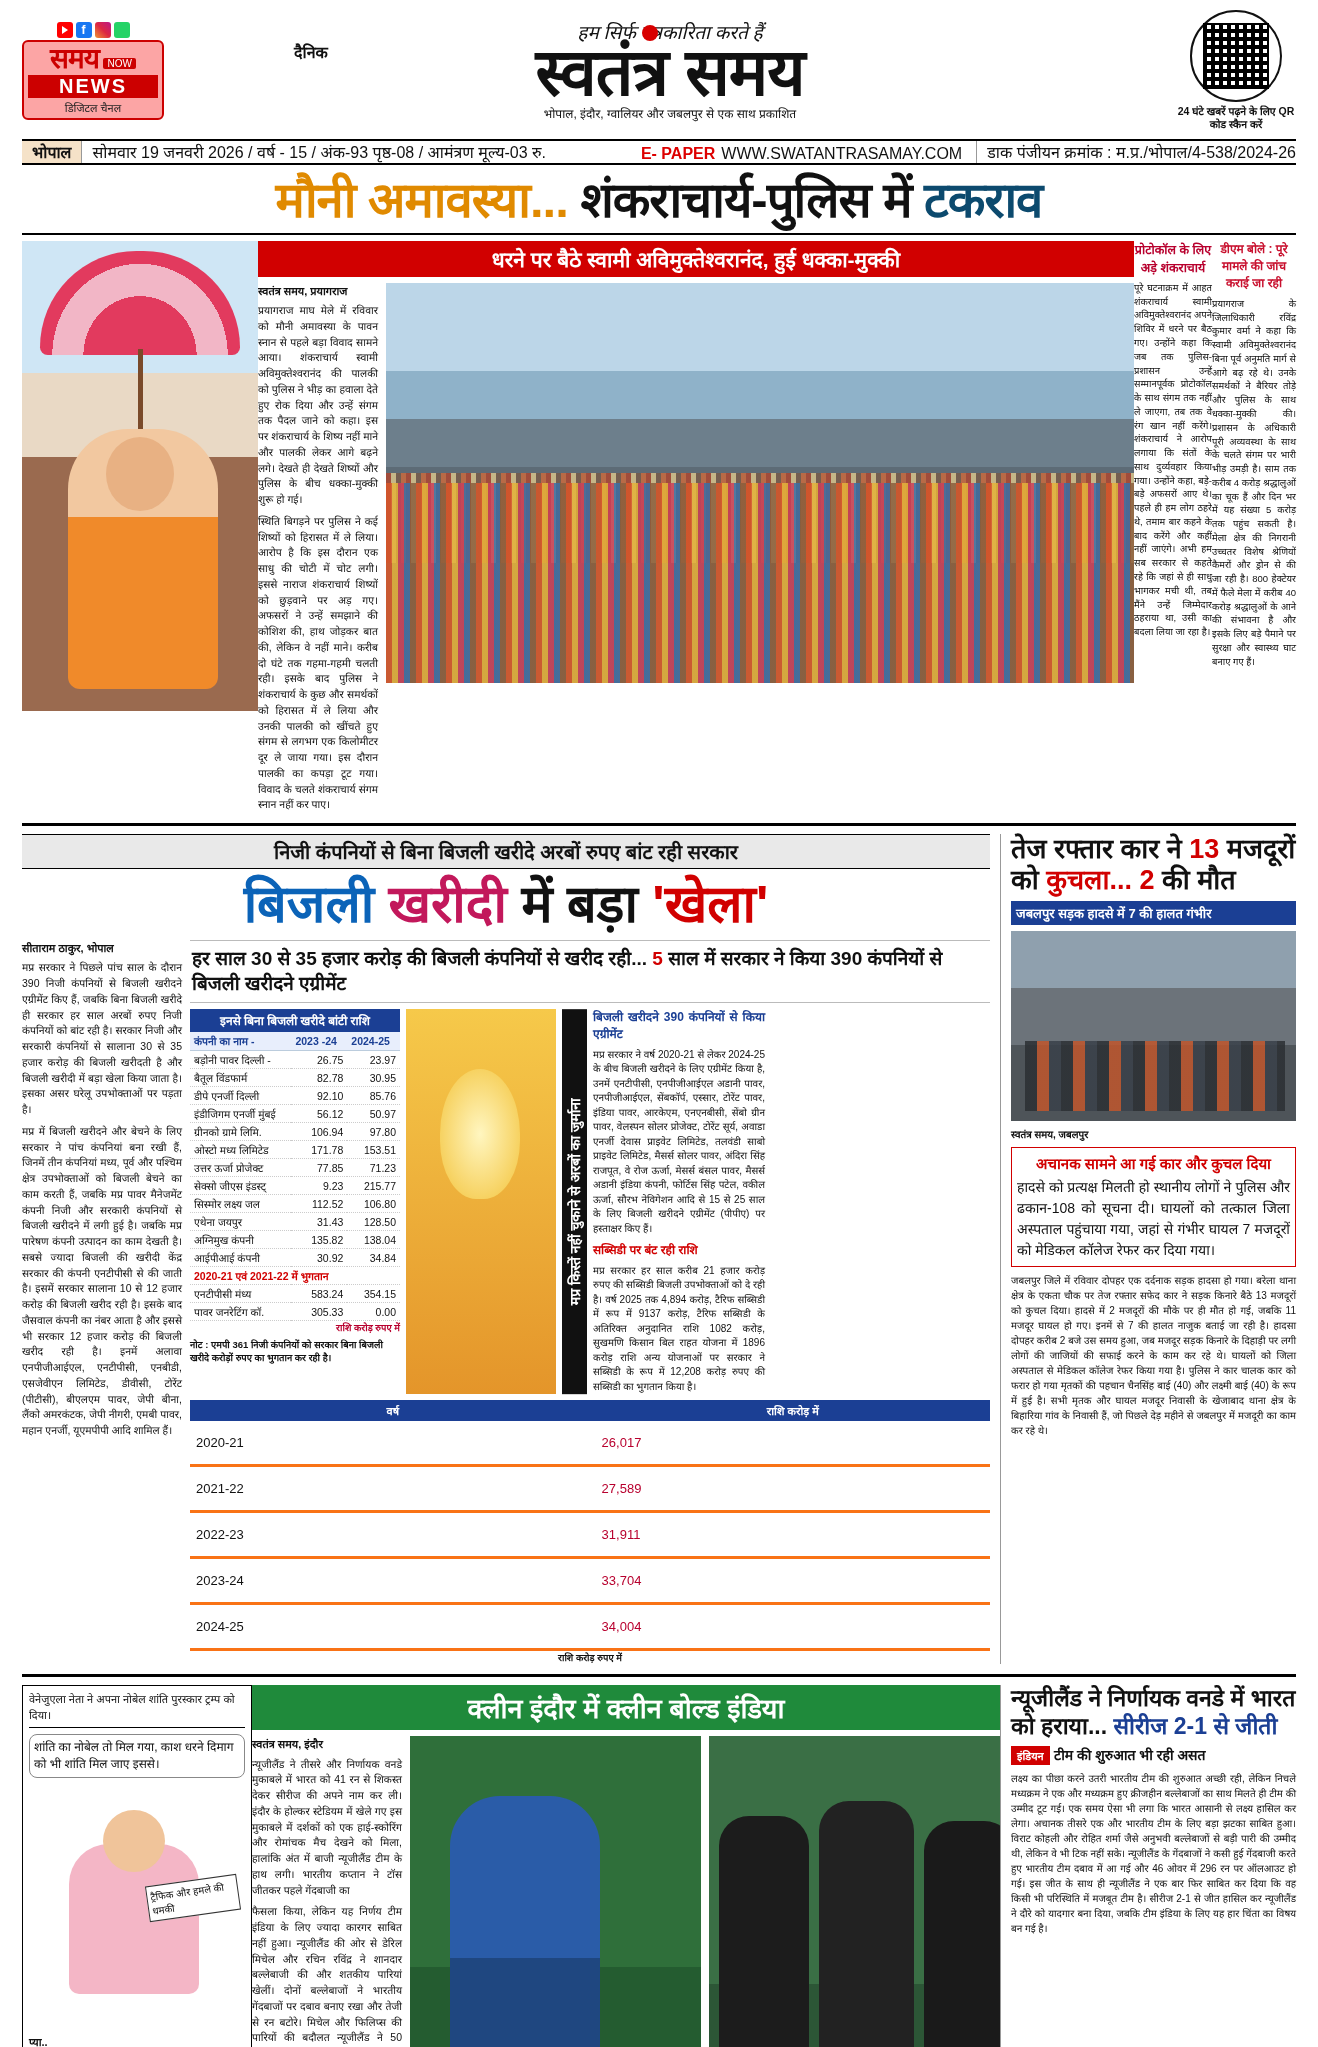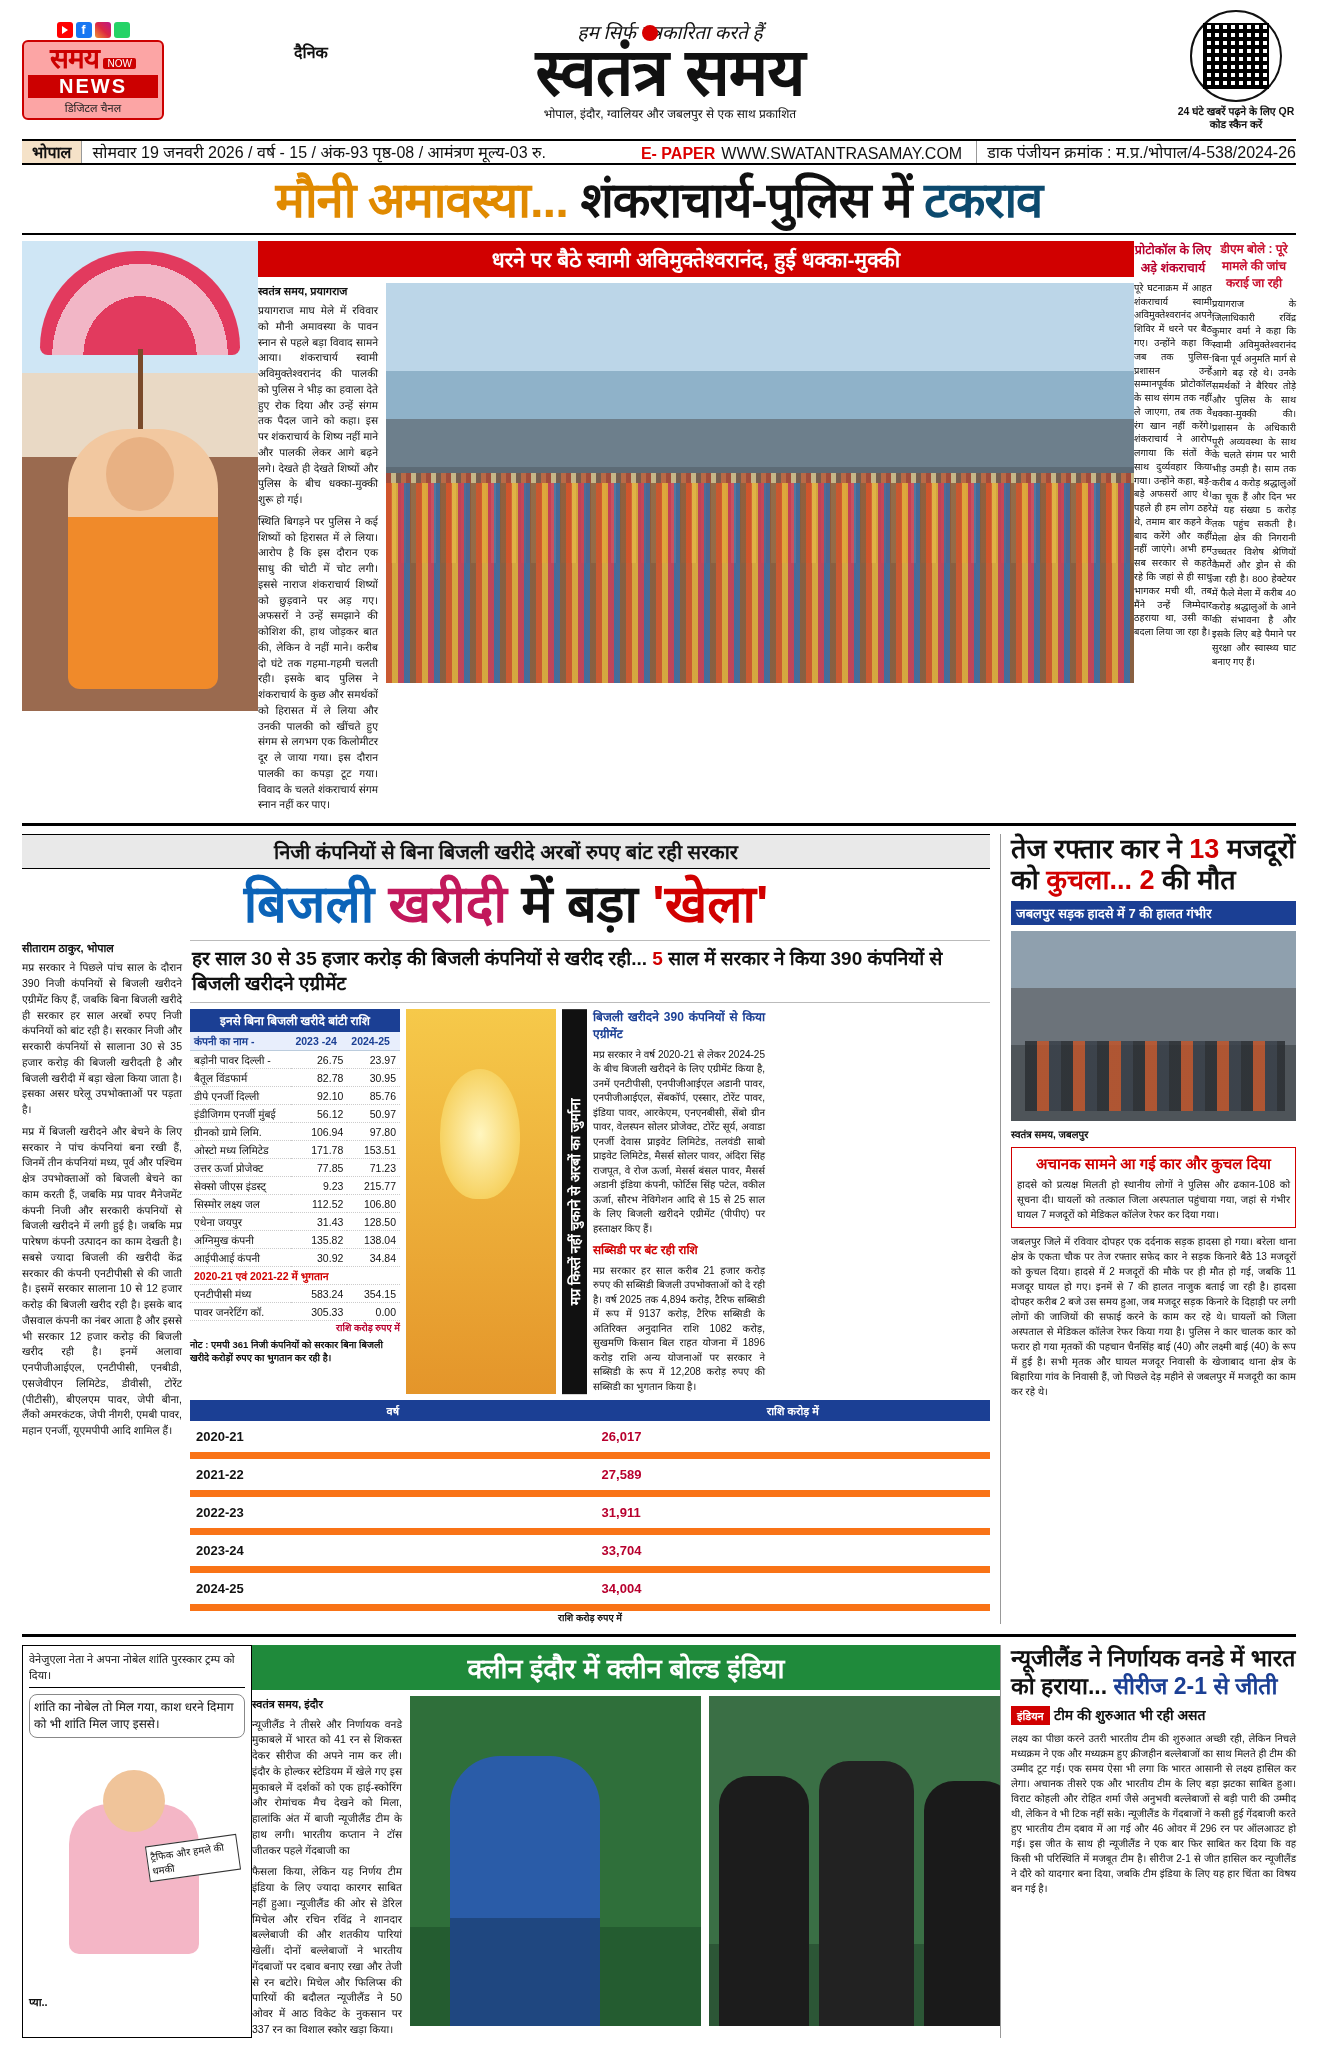--- a/index.html
+++ b/index.html
@@ -101,37 +101,37 @@
   .tbl caption { background:#1b3f94; color:#fff; font-size:12px; font-weight:bold; padding:3px; }
   .tbl th { background:#e8eefc; font-size:10.5px; padding:2px 4px; text-align:left; color:#1b3f94; border-bottom:1px solid #bcd; }
   .tbl td { padding:1.5px 4px; border-bottom:1px dotted #ccc; }
   .tbl td.n { text-align:right; }
   .tbl tr.hl td { color:#d10000; font-weight:bold; }
   .note { font-size:9.5px; font-weight:bold; margin-top:4px; line-height:1.4;}
   .pylon { width:150px; flex:0 0 150px; background:linear-gradient(#f6c94a,#e4952a); position:relative; }
   .bulb { position:absolute; left:34px; top:60px; width:80px; height:130px; background:radial-gradient(#fff6c0,#f3c33a); border-radius:50% 50% 45% 45%; }
   .yr-tbl { width:100%; border-collapse:collapse; font-size:13px; margin-top:6px;}
   .yr-tbl th { background:#1b3f94; color:#fff; font-size:11px; padding:3px; }
-  .yr-tbl td { padding:8px 6px; border-bottom:7px solid #f97316; font-weight:bold; }
+  .yr-tbl td { padding:14px 6px; border-bottom:3px solid #f97316; font-weight:normal; }
   .yr-tbl td.amt { color:#b8002e; text-align:left; }
   .vert-strip { writing-mode:vertical-rl; transform:rotate(180deg); background:#111; color:#fff; font-size:14px; font-weight:bold; padding:6px 3px; text-align:center;}
   .rcol { width:172px; flex:0 0 172px; font-size:10px; line-height:1.45; text-align:justify;}
   .rcol h5 { font-size:12px; margin:0 0 4px; color:#1b3f94; }
   .rcol h5.red { color:#d10000; }
 
   
   .hl-red { font-size:27px; font-weight:bold; line-height:1.15; }
   .hl-red .r { color:#d10000; }
   .subhl { background:#1b3f94; color:#fff; font-size:13px; font-weight:bold; padding:3px 5px; margin-top:5px;}
   .ph-accident { height:190px; background:linear-gradient(#8fa0ae 0 30%, #6c737a 30% 60%, #4e5459 60% 100%); position:relative; margin-top:6px;}
   .ph-accident:after{content:"";position:absolute;left:14px;bottom:10px;width:260px;height:70px;background:repeating-linear-gradient(90deg,#2b2f33 0 12px,#c0562c 12px 24px,#394049 24px 36px);opacity:.85;}
   .small-by { font-size:10px; font-weight:bold; margin-top:6px; }
   .box-red { border:1px solid #d10000; padding:5px; margin-top:6px;}
   .box-red h5 { color:#d10000; font-size:15px; margin:0 0 4px; text-align:center;}
-  .box-red p { font-size:10px; line-height:1.5; margin:0; text-align:justify;}
+  .box-red p { font-size:14px; line-height:1.5; margin:0; text-align:justify;}
   .rtext { font-size:10px; line-height:1.5; text-align:justify; margin-top:6px;}
 
   
   .sec3 { display:flex; margin-top:10px; border-top:3px solid #000; padding-top:8px;}
   .cartoon { width:230px; flex:0 0 230px; border:1px solid #000; padding:6px; }
   .cart-txt { font-size:11px; line-height:1.4; border-bottom:1px solid #000; padding-bottom:4px;}
   .cart-bubble { font-size:12px; line-height:1.4; margin-top:6px; border:1px solid #888; border-radius:8px; padding:4px;}
   .cart-art { height:250px; position:relative; margin-top:6px;}
   .cart-body{position:absolute;left:40px;top:60px;width:130px;height:150px;background:#f4b6c6;border-radius:40px 40px 10px 10px;}
   .cart-head{position:absolute;left:74px;top:26px;width:62px;height:62px;background:#f0c49a;border-radius:50%;}

